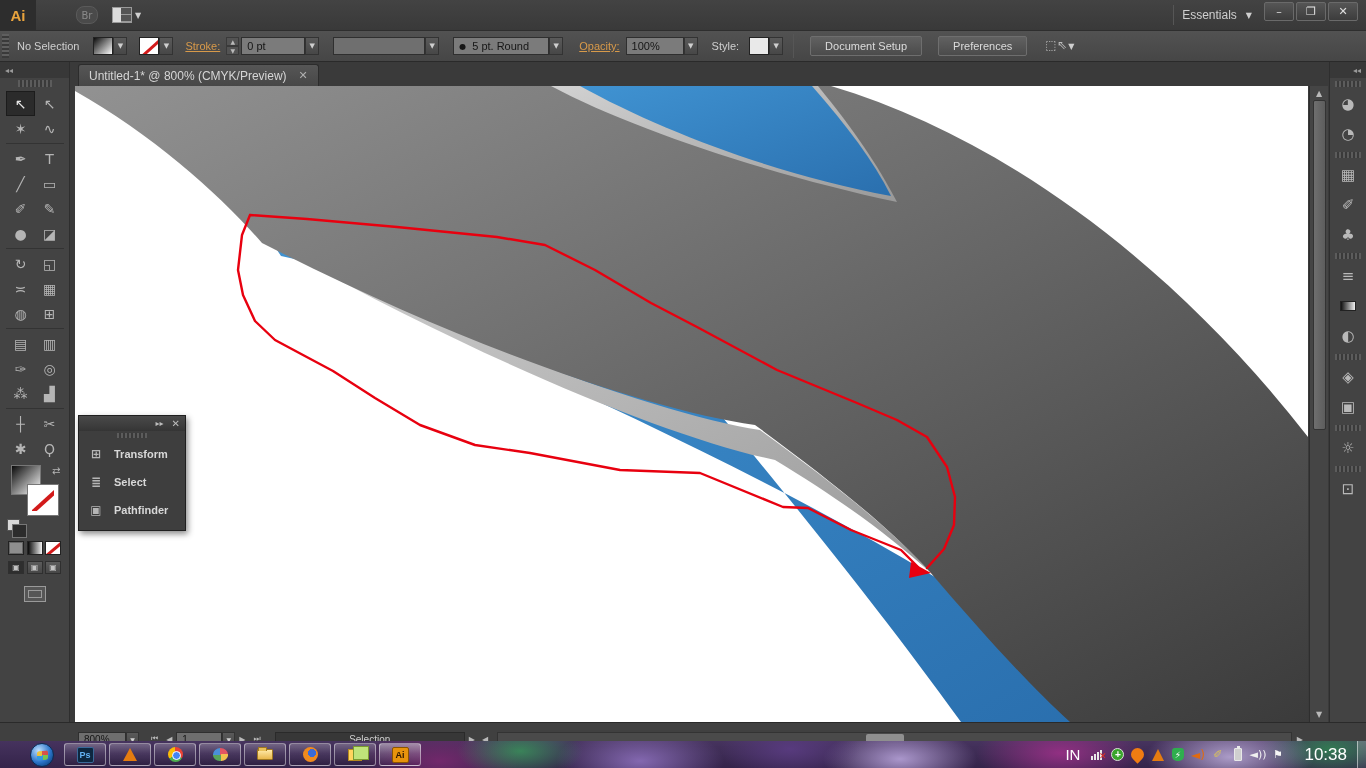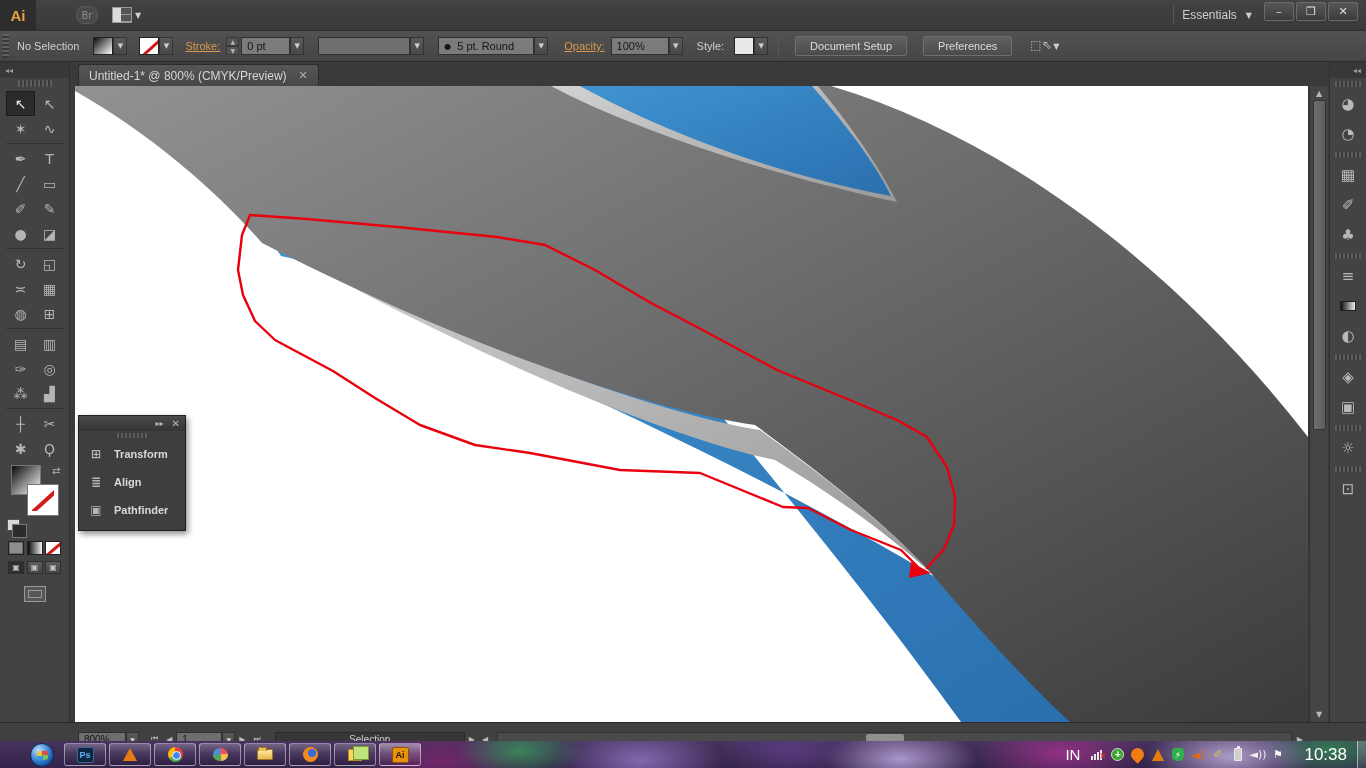--- a/index.html
+++ b/index.html
@@ -249,21 +249,21 @@
   </div>
   <div class="swatch-group">
     <div class="swatch none"></div>
     <div class="dd-btn glyph">▼</div>
   </div>
   <span class="cb-link">Stroke:</span>
   <div class="stepper">
       <div class="glyph">▲</div>
       <div class="glyph">▼</div>
     </div>
-  <div class="field" style="width:49px">0 pt</div>
+  <div class="field" style="width:64px">0 pt</div>
   <div class="dd-btn glyph">▼</div>
   <div class="field" style="width:92px; background:#6f6f6f; margin-left:14px;"></div>
   <div class="dd-btn glyph">▼</div>
   <div class="field" style="width:96px; margin-left:14px;">
     <span class="glyph" style="font-size:8px; margin-right:6px;">●</span>
     <span>5 pt. Round</span>
   </div>
   <div class="dd-btn glyph">▼</div>
   <span class="cb-link" style="margin-left:16px">Opacity:</span>
   <div class="field" style="width:58px">100%</div>
@@ -381,21 +381,21 @@
   <div class="float-grip"></div>
   <div>
 
       <div class="float-item">
         <span class="ico glyph">⊞</span>
         <span>Transform</span>
       </div>
 
       <div class="float-item">
         <span class="ico glyph">≣</span>
-        <span>Align</span>
+        <span>Select</span>
       </div>
 
       <div class="float-item">
         <span class="ico glyph">▣</span>
         <span>Pathfinder</span>
       </div>
     </div>
 </div>
 
 <div class="vscroll">

